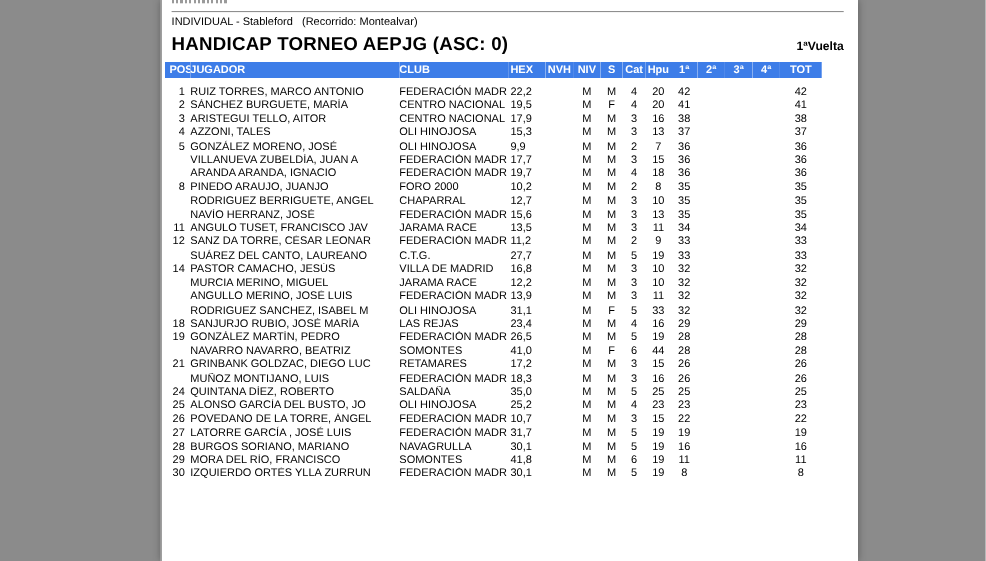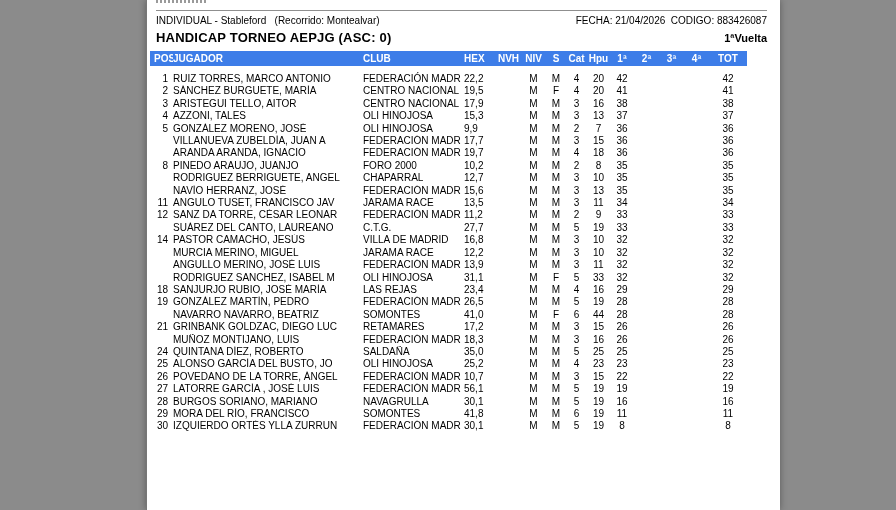--- a/index.html
+++ b/index.html
@@ -38,21 +38,21 @@
     color: #000;
   }
   .meta-row span { white-space: pre; }
   .title-row {
     margin: 4px 13px 0 9px;
     display: flex;
     justify-content: space-between;
     align-items: baseline;
     color: #000;
   }
-  .title-row .title { font-size: 13px; font-weight: bold; letter-spacing: 0.2px; }
+  .title-row .title { font-size: 17px; font-weight: bold; letter-spacing: 0.2px; }
   .title-row .round { font-size: 11px; font-weight: bold; }
   table {
     margin: 6px 0 0 3px;
     border-collapse: collapse;
     table-layout: fixed;
     width: 597px;
   }
   thead th {
     background: #3d7de8;
     color: #ffffff;
@@ -83,21 +83,20 @@
 </style>
 </head>
 <body>
 
 <div class="page">
   <div class="clip-text"></div>
   <div class="rule"></div>
 
   <div class="meta-row">
     <span>INDIVIDUAL - Stableford   (Recorrido: Montealvar)</span>
-    <span>FECHA: 21/04/2026  CODIGO: 883426087</span>
   </div>
 
   <div class="title-row">
     <span class="title">HANDICAP TORNEO AEPJG (ASC: 0)</span>
     <span class="round">1ªVuelta</span>
   </div>
 
   <table>
     <colgroup>
       <col style="width:23px">
@@ -531,21 +530,21 @@
           <td class="c9">22</td>
           <td class="c10"></td>
           <td class="c11"></td>
           <td class="c12"></td>
           <td class="c13">22</td>
         </tr>
         <tr>
           <td class="c0">27</td>
           <td class="c1">LATORRE GARCÍA , JOSÉ LUIS</td>
           <td class="c2">FEDERACIÓN MADR</td>
-          <td class="c3">56,1</td>
+          <td class="c3">31,7</td>
           <td class="c4"></td>
           <td class="c5">M</td>
           <td class="c6">M</td>
           <td class="c7">5</td>
           <td class="c8">19</td>
           <td class="c9">19</td>
           <td class="c10"></td>
           <td class="c11"></td>
           <td class="c12"></td>
           <td class="c13">19</td>

